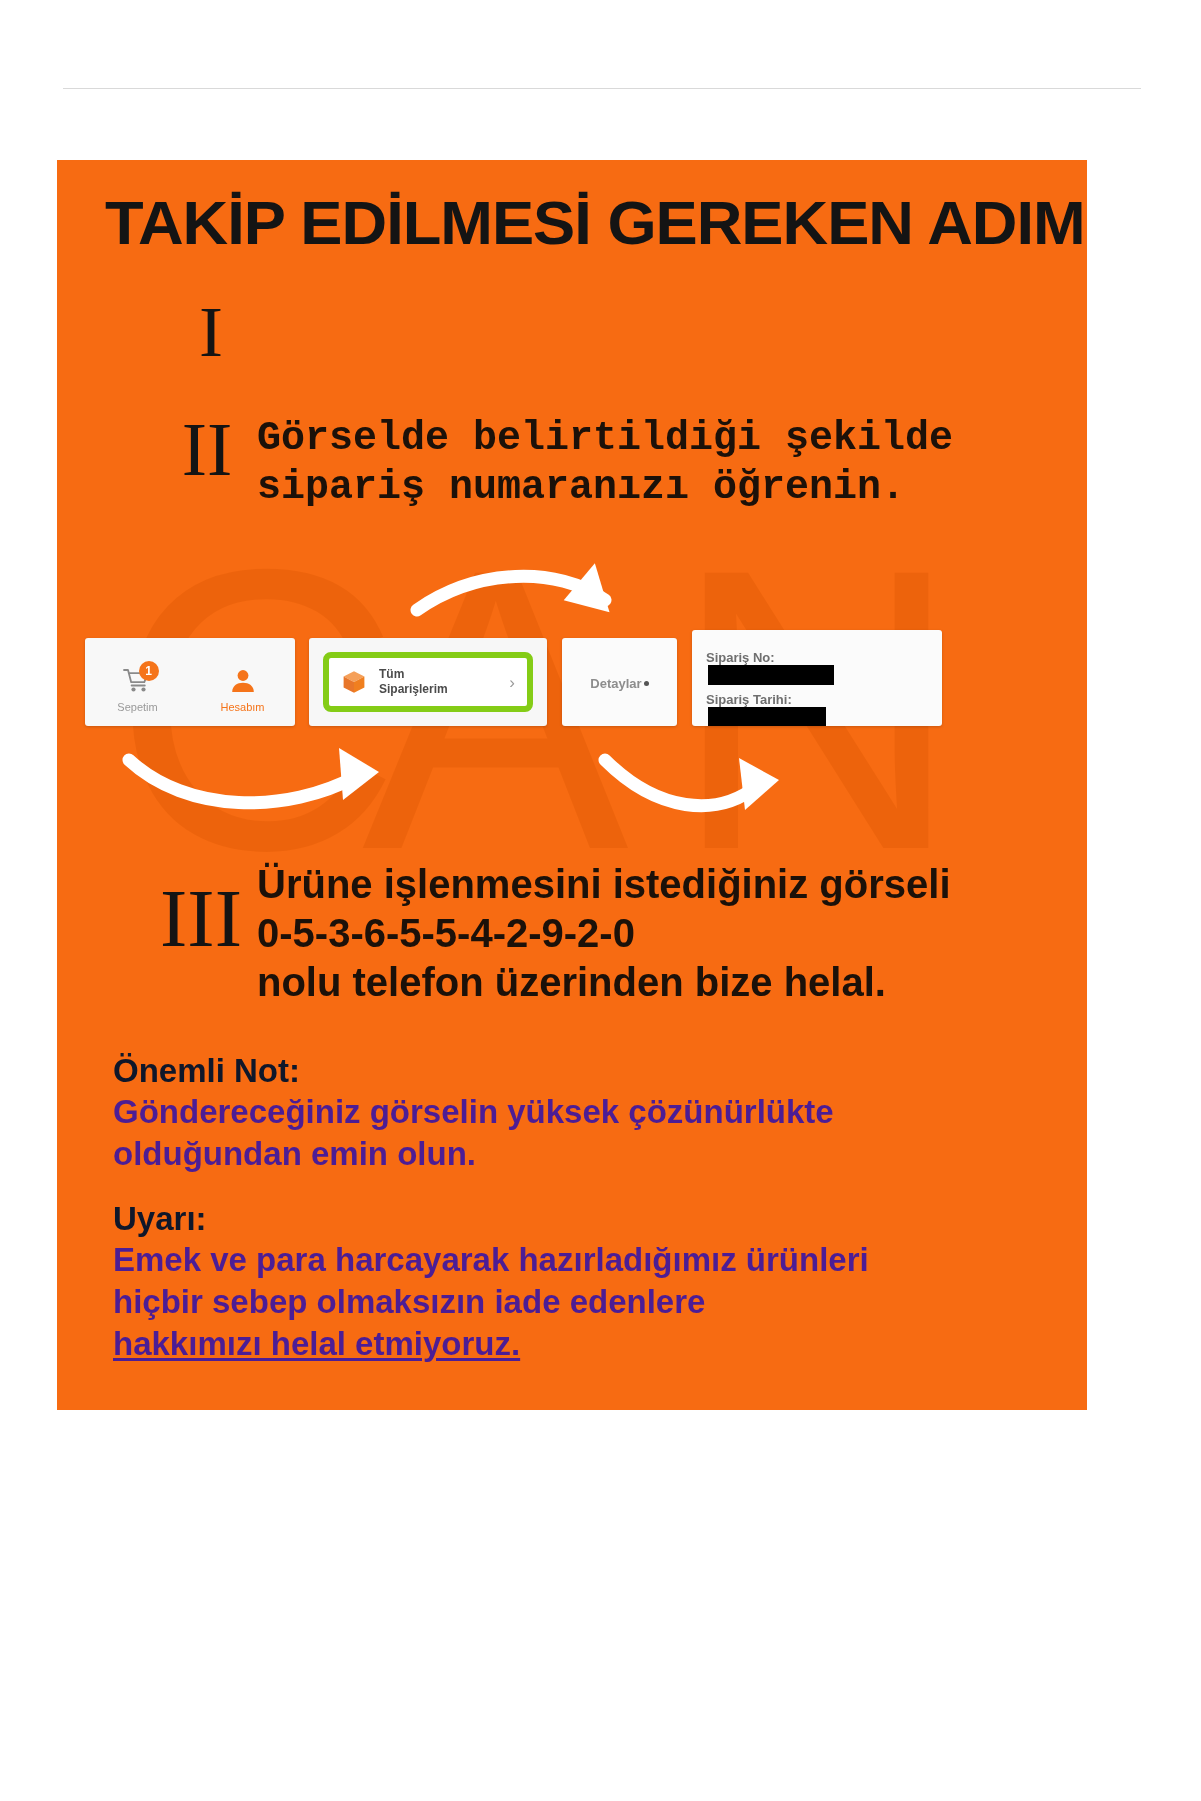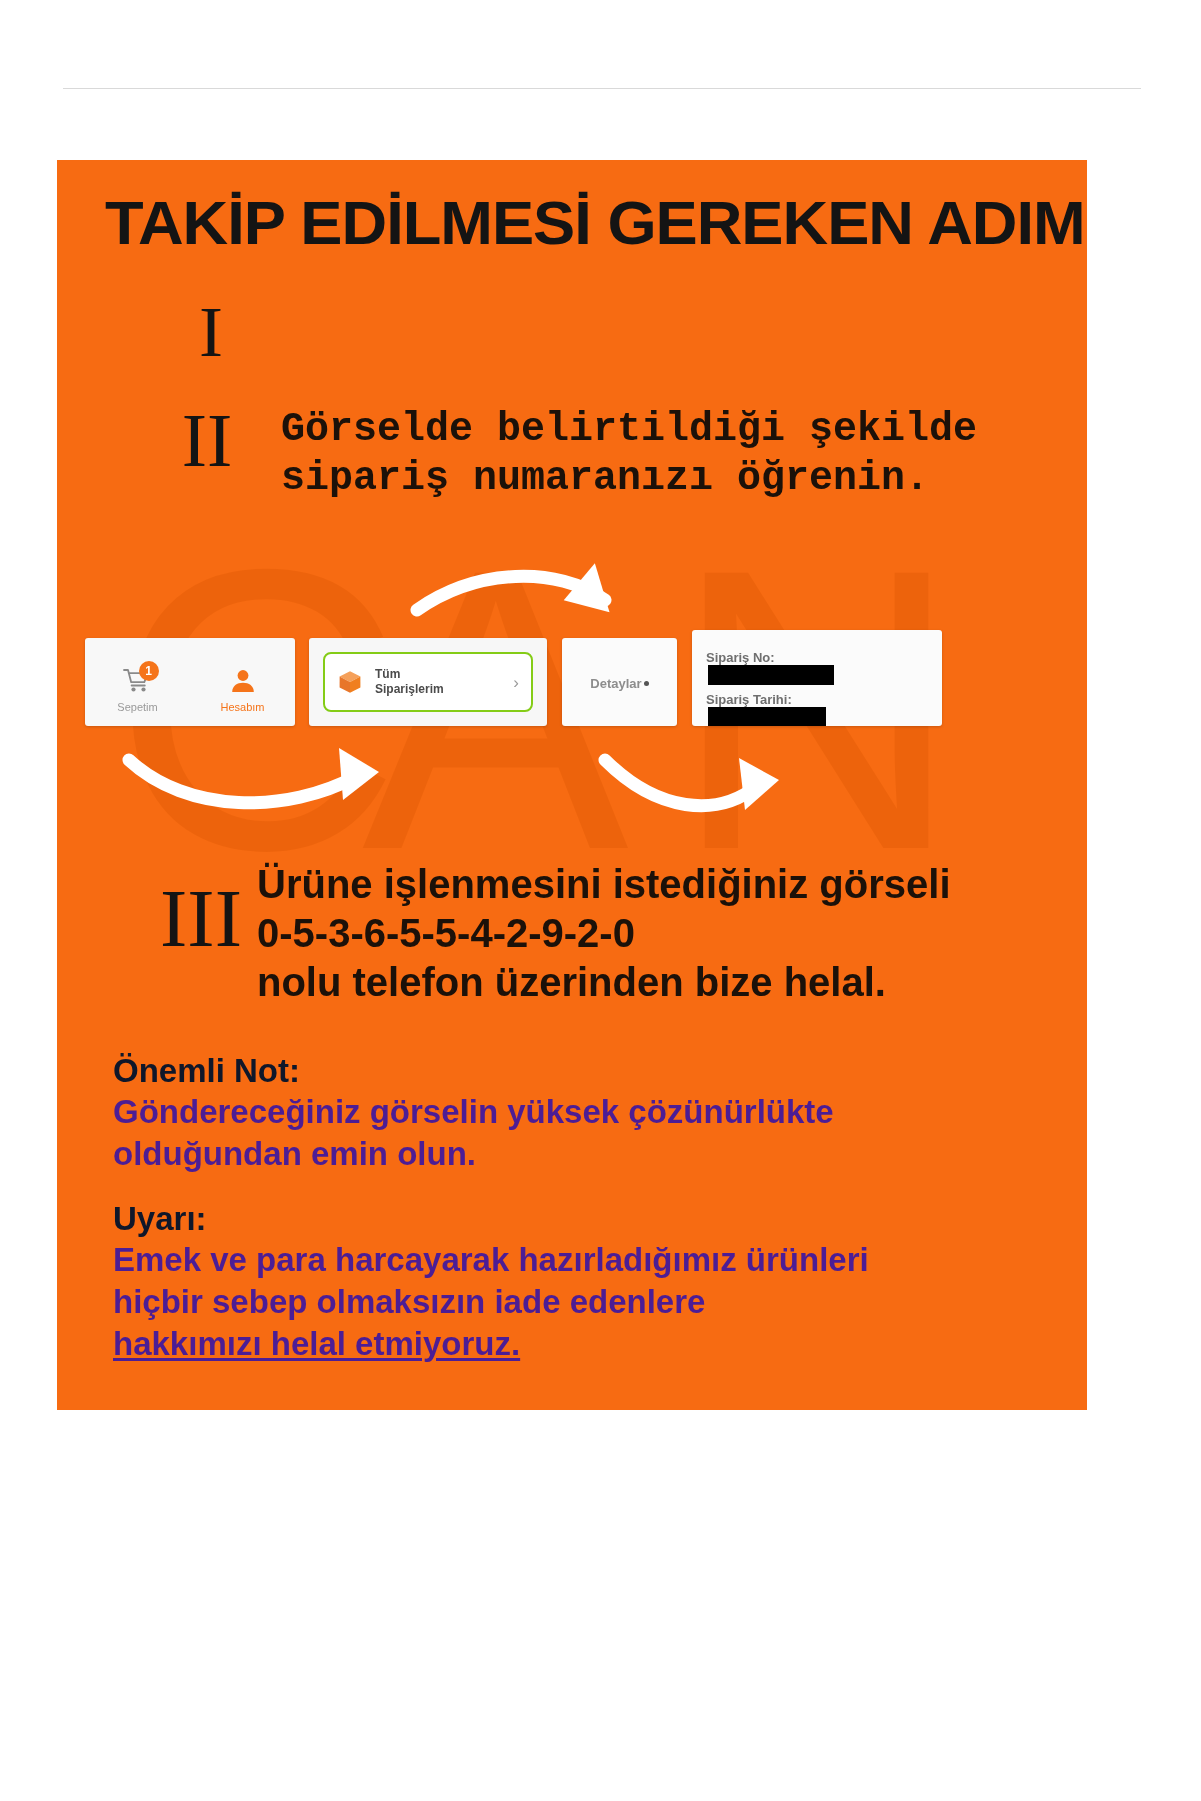--- a/index.html
+++ b/index.html
@@ -71,21 +71,21 @@
   }
   .step-text{
     color:#1c1109;
     font-family:"Liberation Sans", sans-serif;
     font-weight:700;
     font-size:40px;
     line-height:1.22;
   }
   .step-1{left:108px;top:140px;}
   .step-1 .numeral{width:92px;font-size:72px;}
-  .step-2{left:100px;top:246px;gap:24px;}
+  .step-2{left:100px;top:255px;}
   .step-2 .numeral{width:100px;}
   .step-2 .step-text{width:720px;font-family:Liberation Mono, monospace;}
   .step-3{left:88px;top:700px;}
   .step-3 .numeral{width:112px;font-size:82px;padding-top:22px;}
   .step-3 .step-text{width:760px;}
 
   
   .strip{position:absolute;left:0;top:470px;width:100%;height:120px;z-index:3;}
   .card{
     position:absolute;
@@ -108,21 +108,21 @@
     width:20px;height:20px;border-radius:50%;
     background:#F5741A;color:#fff;
     font-size:12px;font-weight:700;
     display:flex;align-items:center;justify-content:center;
   }
 
   
   .card-2{left:252px;top:8px;width:238px;height:88px;background:#f7f7f7;}
   .row-pill{
     position:absolute;left:14px;top:14px;width:210px;height:60px;
-    background:#ffffff;border:2px solid #84cc16;border-radius:8px;
+    background:#ffffff;border:6px solid #84cc16;border-radius:8px;
     display:flex;align-items:center;padding:0 10px;box-sizing:border-box;
   }
   .row-pill .ico{width:30px;height:30px;flex:0 0 auto;display:flex;align-items:center;justify-content:center;}
   .row-pill .lbl{
     flex:1;margin-left:10px;color:#4b4b4b;font-size:12px;line-height:1.25;font-weight:600;
   }
   .row-pill .chev{color:#9b9b9b;font-size:17px;line-height:1;padding-right:2px;}
 
   
   .card-3{left:505px;top:8px;width:115px;height:88px;background:#fbfbfb;}

